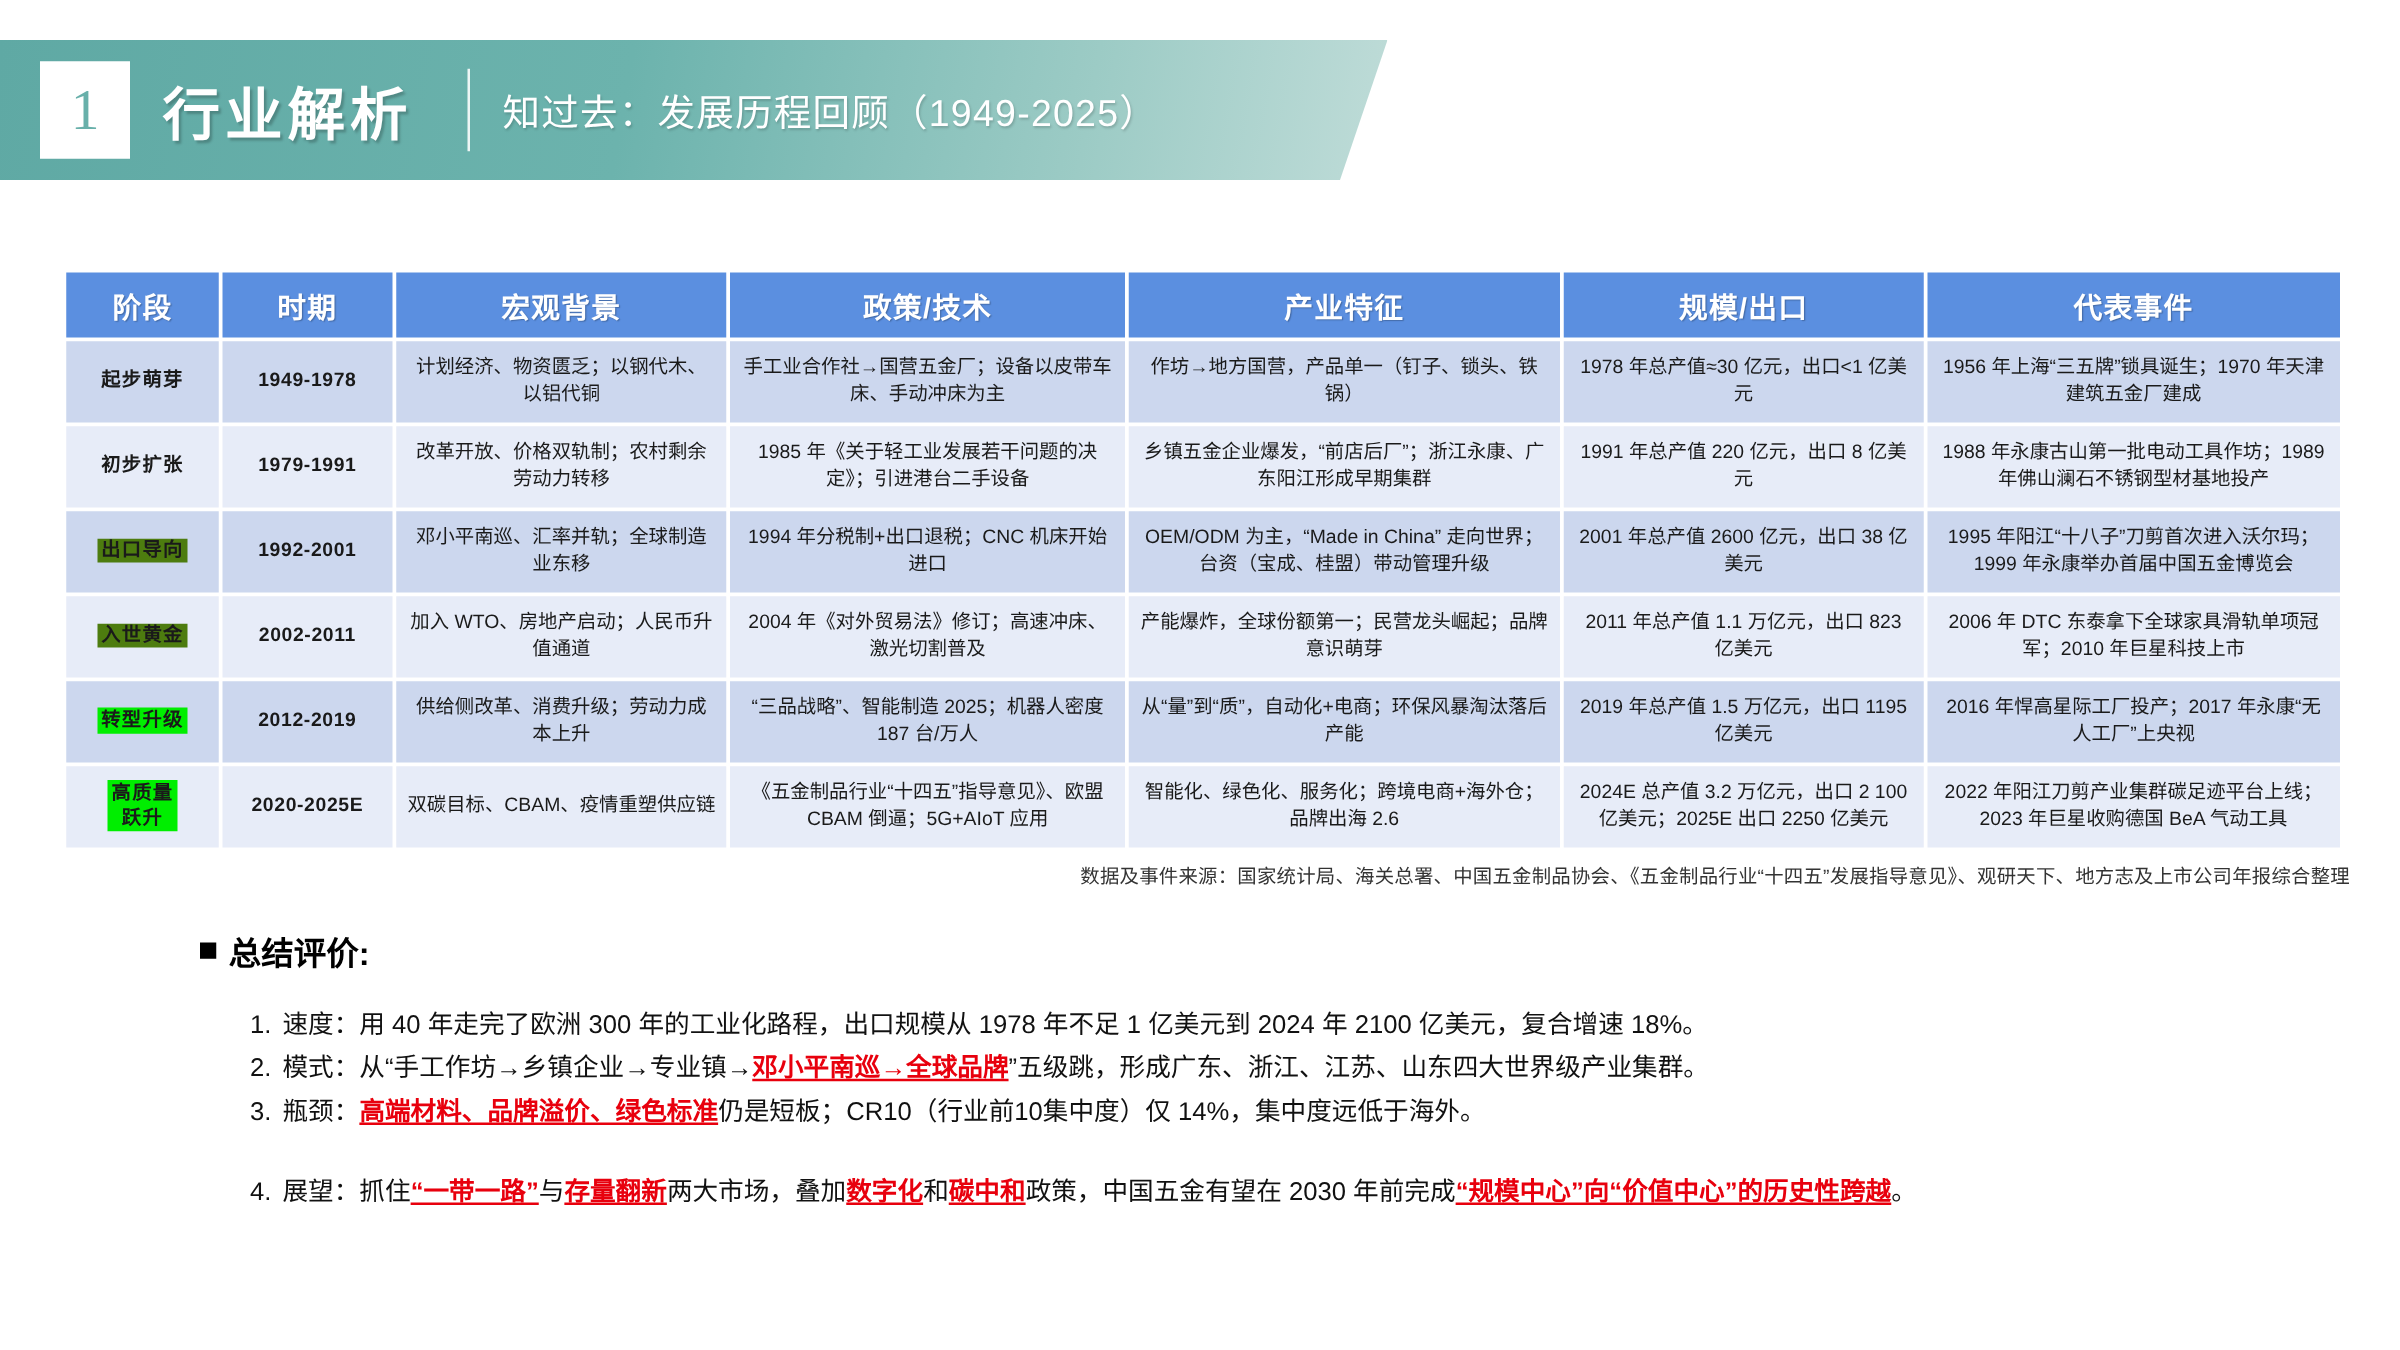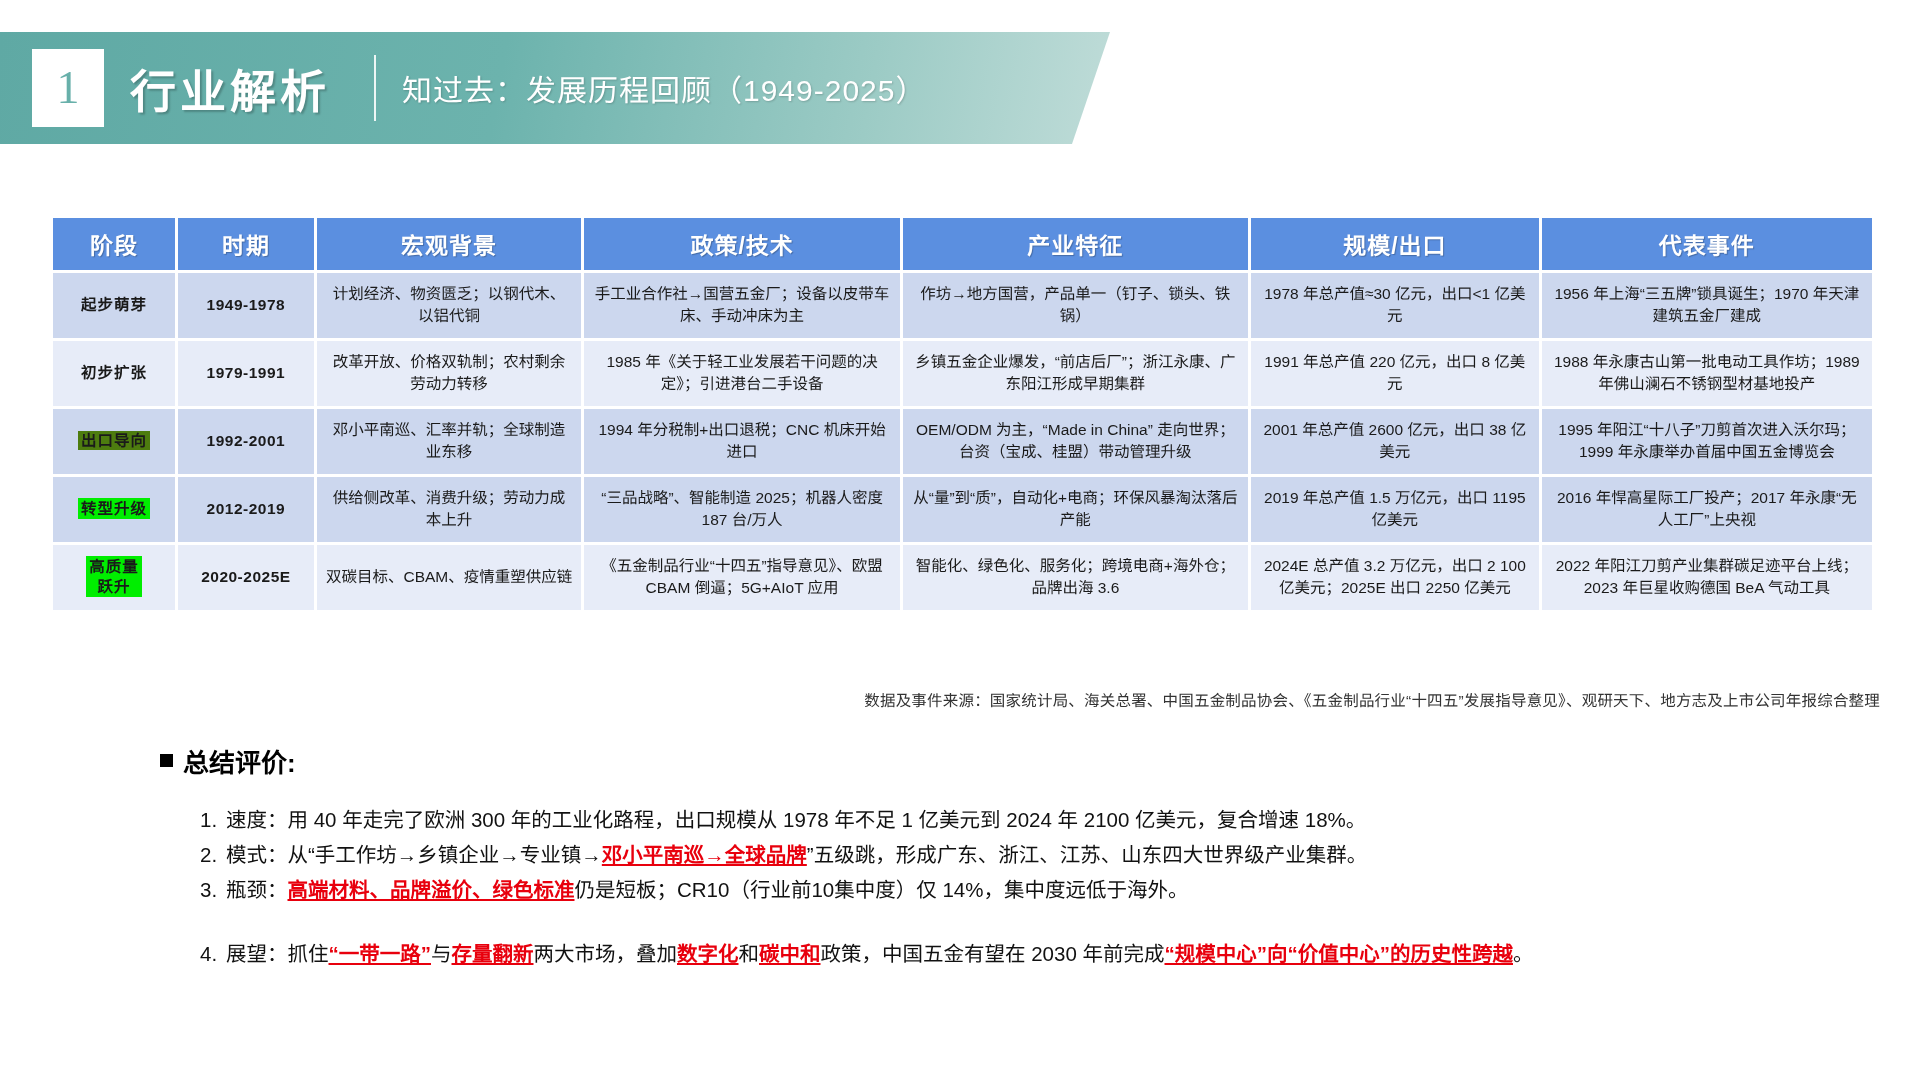--- a/index.html
+++ b/index.html
@@ -235,35 +235,44 @@
           </tr>
           <tr class="band-dark">
             <td class="stage"><span class="hl-yellow">出口导向</span></td>
             <td class="period">1992-2001</td>
             <td>邓小平南巡、汇率并轨；全球制造业东移</td>
             <td>1994 年分税制+出口退税；CNC 机床开始进口</td>
             <td>OEM/ODM 为主，“Made in China” 走向世界；台资（宝成、桂盟）带动管理升级</td>
             <td>2001 年总产值 2600 亿元，出口 38 亿美元</td>
             <td>1995 年阳江“十八子”刀剪首次进入沃尔玛；1999 年永康举办首届中国五金博览会</td>
           </tr>
+          <tr class="band-light">
+            <td class="stage"><span class="hl-yellow">入世黄金</span></td>
+            <td class="period">2002-2011</td>
+            <td>加入 WTO、房地产启动；人民币升值通道</td>
+            <td>2004 年《对外贸易法》修订；高速冲床、激光切割普及</td>
+            <td>产能爆炸，全球份额第一；民营龙头崛起；品牌意识萌芽</td>
+            <td>2011 年总产值 1.1 万亿元，出口 823 亿美元</td>
+            <td>2006 年 DTC 东泰拿下全球家具滑轨单项冠军；2010 年巨星科技上市</td>
+          </tr>
           <tr class="band-dark">
             <td class="stage"><span class="hl-green stage-2line">转型升级</span></td>
             <td class="period">2012-2019</td>
             <td>供给侧改革、消费升级；劳动力成本上升</td>
             <td>“三品战略”、智能制造 2025；机器人密度 187 台/万人</td>
             <td>从“量”到“质”，自动化+电商；环保风暴淘汰落后产能</td>
             <td>2019 年总产值 1.5 万亿元，出口 1195 亿美元</td>
             <td>2016 年悍高星际工厂投产；2017 年永康“无人工厂”上央视</td>
           </tr>
           <tr class="band-light">
             <td class="stage"><span class="hl-green stage-2line">高质量<br>跃升</span></td>
             <td class="period">2020-2025E</td>
             <td>双碳目标、CBAM、疫情重塑供应链</td>
             <td>《五金制品行业“十四五”指导意见》、欧盟 CBAM 倒逼；5G+AIoT 应用</td>
-            <td>智能化、绿色化、服务化；跨境电商+海外仓；品牌出海 3.6</td>
+            <td>智能化、绿色化、服务化；跨境电商+海外仓；品牌出海 2.6</td>
             <td>2024E 总产值 3.2 万亿元，出口 2 100 亿美元；2025E 出口 2250 亿美元</td>
             <td>2022 年阳江刀剪产业集群碳足迹平台上线；2023 年巨星收购德国 BeA 气动工具</td>
           </tr>
         </tbody>
     </table>
   </div>
 
   <div id="source-note">数据及事件来源：国家统计局、海关总署、中国五金制品协会、《五金制品行业“十四五”发展指导意见》、观研天下、地方志及上市公司年报综合整理</div>
 
   <div id="summary">

